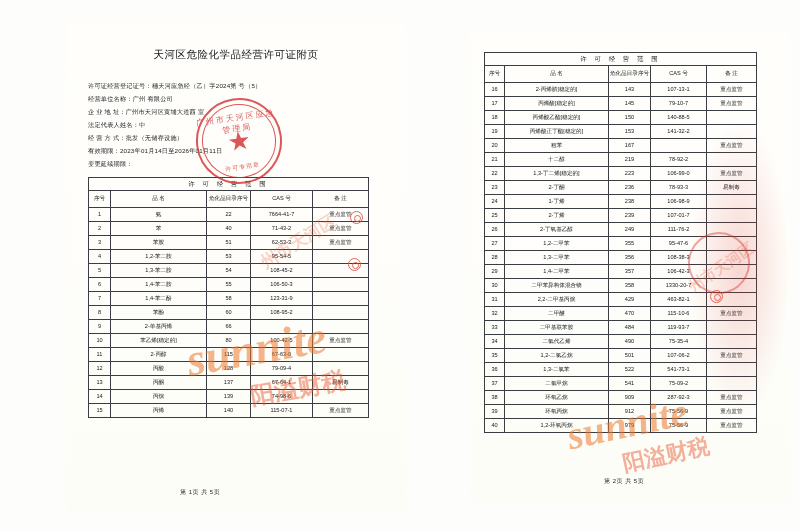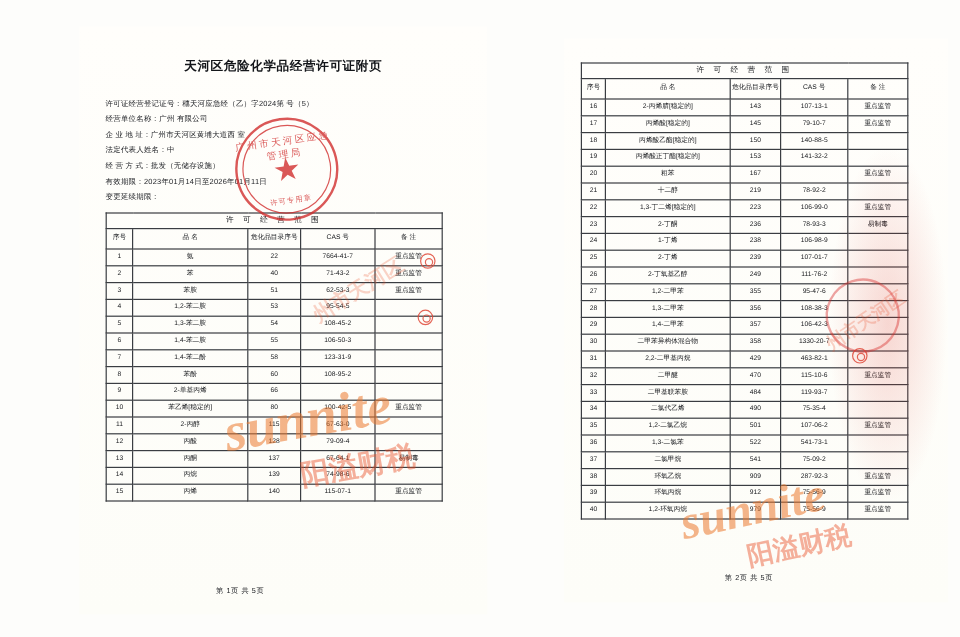--- a/index.html
+++ b/index.html
@@ -26,21 +26,21 @@
   }
   #sheet-right {
     left: 470px; top: 32px; width: 320px; height: 470px;
     background: linear-gradient(180deg,#fffefb 0%,#fdfdf8 100%);
   }
   .doc-title {
     position: absolute;
     left: 0; top: 26px; width: 100%;
     text-align: center;
     font-size: 10.5px;
-    font-weight: bold;
+    font-weight: normal;
     color: #14161a;
     letter-spacing: 0.5px;
   }
   .meta {
     position: absolute;
     left: 22px;
     font-size: 6.2px;
     color: #1b1d22;
     white-space: nowrap;
     letter-spacing: 0.2px;

